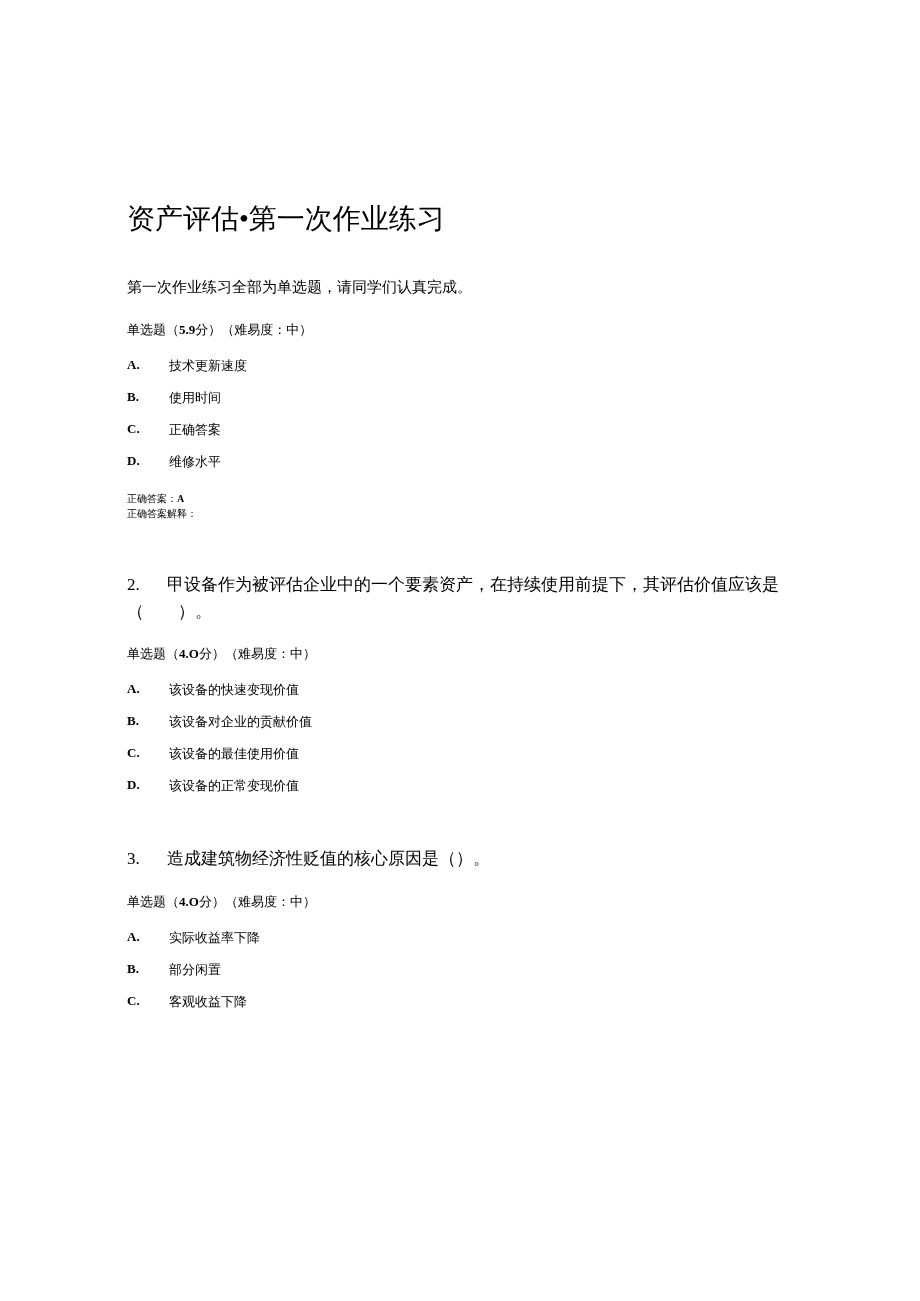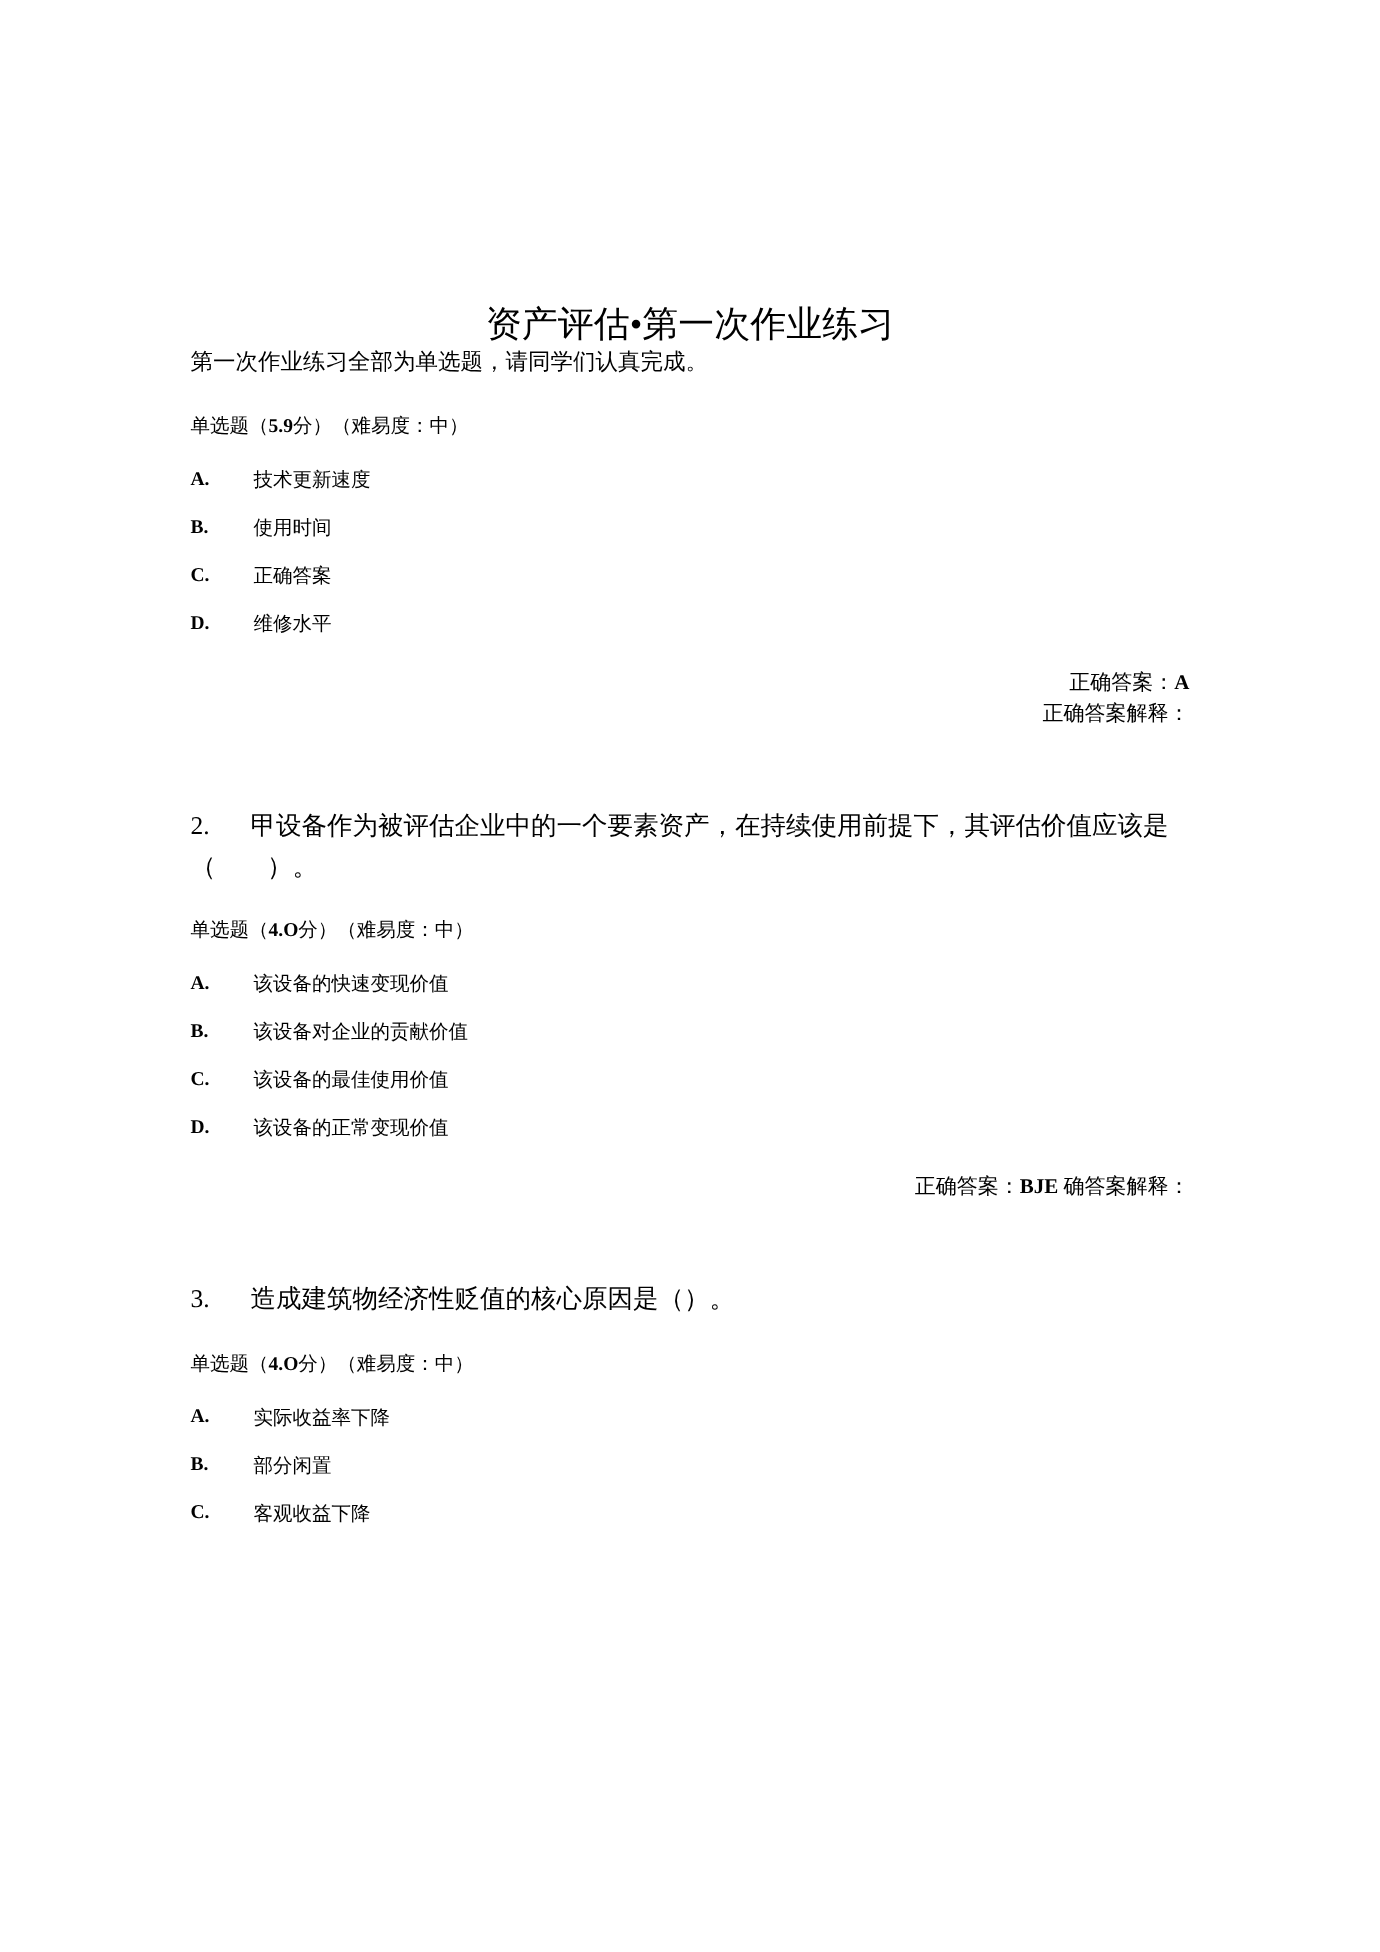--- a/index.html
+++ b/index.html
@@ -9,23 +9,23 @@
     }
     body {
       font-family: "SimSun", "宋体", serif;
       background: #ffffff;
       width: 920px;
       margin: 0 auto;
       padding: 200px 127px 80px 127px;
       color: #000;
     }
     .doc-title {
-      text-align: center;
-      font-size: 24px;
+      font-size: 28px;
       font-weight: normal;
+      margin-bottom: 40px;
       font-family: "SimSun", "宋体", serif;
     }
     .intro {
       font-size: 15px;
       margin-bottom: 24px;
     }
     .question {
       margin-bottom: 50px;
     }
     .question-title {
@@ -50,24 +50,23 @@
       display: flex;
     }
     .option-letter {
       font-weight: bold;
       min-width: 42px;
     }
     .option-text {
       font-weight: normal;
     }
     .answer-block {
-      font-size: 14px;
+      font-size: 10px;
       margin-top: 20px;
       line-height: 1.5;
-      text-align: right;
     }
     .answer-value {
       font-weight: bold;
     }
   </style>
 </head>
 <body>
 
 <h1 class="doc-title">资产评估•第一次作业练习</h1>
 
@@ -113,23 +112,20 @@
         </li>
         <li class="option">
           <span class="option-letter">C.</span>
           <span class="option-text">该设备的最佳使用价值</span>
         </li>
         <li class="option">
           <span class="option-letter">D.</span>
           <span class="option-text">该设备的正常变现价值</span>
         </li>
       </ul>
-      <div class="answer-block">
-        <div><span>正确答案：</span><span class="answer-value">BJE</span> <span>确答案解释：</span><span></span></div>
-      </div>
     </div>
     <div class="question">
       <div class="question-title"><span class="question-number">3.</span><span>造成建筑物经济性贬值的核心原因是（）。</span></div>
       <div class="question-meta"><span>单选题</span><span>（</span><span style="font-weight: bold;">4.O</span><span>分）</span><span>（难易度：中）</span></div>
       <ul class="options">
         <li class="option">
           <span class="option-letter">A.</span>
           <span class="option-text">实际收益率下降</span>
         </li>
         <li class="option">

